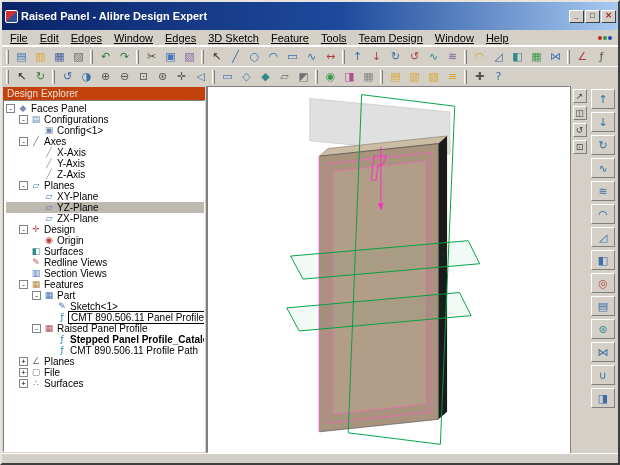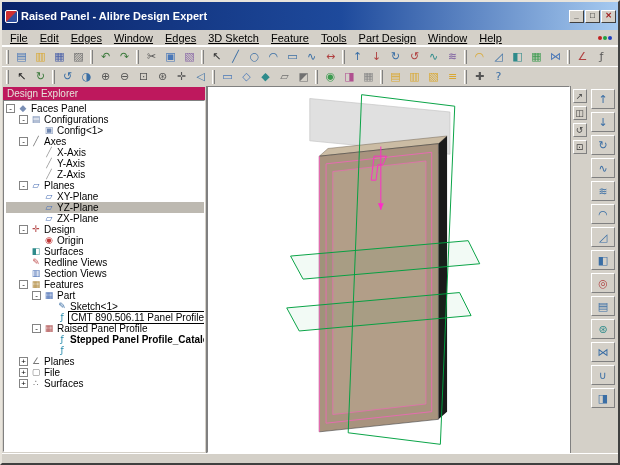--- a/index.html
+++ b/index.html
@@ -28,21 +28,21 @@
   
   .toolbar{height:20px;flex:none;display:flex;align-items:center;padding:0 2px;border-top:1px solid #fff;}
   .grip{width:3px;height:14px;margin:0 3px 0 2px;border-left:1px solid #fff;border-right:1px solid #808080;flex:none;}
   .tb-btn{width:19px;height:17px;flex:none;background:#D4D0C8;border:1px solid #D4D0C8;
           display:flex;align-items:center;justify-content:center;padding:0;}
   .tb-btn .g{font-size:11px;line-height:1;font-family:"DejaVu Sans",sans-serif;}
   
   .content{flex:1;display:flex;min-height:0;}
   .explorer{width:205px;flex:none;display:flex;flex-direction:column;background:#D4D0C8;
             border-right:1px solid #808080;padding:1px;}
-  .exp-header{height:13px;flex:none;background:#be185d;color:#E6E3DA;font-size:10px;line-height:13px;
+  .exp-header{height:13px;flex:none;background:#c2410c;color:#E6E3DA;font-size:10px;line-height:13px;
               padding:0 4px;white-space:nowrap;overflow:hidden;}
   .tree{flex:1;background:#fff;border:1px solid;border-color:#808080 #FFFFFF #FFFFFF #808080;
         overflow:hidden;padding:2px 0 0 2px;}
   .tree-row{display:flex;align-items:center;height:11px;white-space:nowrap;font-size:10px;}
   .tree-row.sel{background:#BDB9B1;}
   .indent{flex:none;height:1px;}
   .expander{width:9px;height:9px;flex:none;border:1px solid #848484;background:#fff;
             font-size:8px;line-height:7px;text-align:center;margin-right:2px;color:#000;}
   .expander.none{border:1px solid transparent;background:transparent;}
   .ticon{width:12px;flex:none;font-size:9px;line-height:1;text-align:center;font-family:"DejaVu Sans",sans-serif;}
@@ -98,21 +98,21 @@
   <div class="menubar">
     <span id="menu-items" style="display:flex;">
         <span class="menu-item">File</span>
         <span class="menu-item">Edit</span>
         <span class="menu-item">Edges</span>
         <span class="menu-item">Window</span>
         <span class="menu-item">Edges</span>
         <span class="menu-item">3D Sketch</span>
         <span class="menu-item">Feature</span>
         <span class="menu-item">Tools</span>
-        <span class="menu-item">Part Design</span>
+        <span class="menu-item">Team Design</span>
         <span class="menu-item">Window</span>
         <span class="menu-item">Help</span>
       </span>
     <span class="menu-spacer"></span>
     <span class="logo">
         <i class="r"></i>
         <i class="g"></i>
         <i class="b"></i>
       </span>
   </div>
@@ -428,20 +428,21 @@
           <div class="tree-row">
     <span class="indent" style="width: 39px;"></span>
     <span class="expander none"></span>
     <span class="ticon" style="color: rgb(34, 136, 170);">ƒ</span>
     <span class="tlabel bold">Stepped Panel Profile_CatalogFeature&lt;4&gt;</span>
   </div>
           <div class="tree-row">
     <span class="indent" style="width: 39px;"></span>
     <span class="expander none"></span>
     <span class="ticon" style="color: rgb(34, 136, 170);">ƒ</span>
+    <span class="tlabel">CMT 890.506.11 Profile Path</span>
   </div>
           <div class="tree-row">
     <span class="indent" style="width: 13px;"></span>
     <span class="expander">+</span>
     <span class="ticon" style="color: rgb(119, 119, 119);">∠</span>
     <span class="tlabel">Planes</span>
   </div>
           <div class="tree-row">
     <span class="indent" style="width: 13px;"></span>
     <span class="expander">+</span>

